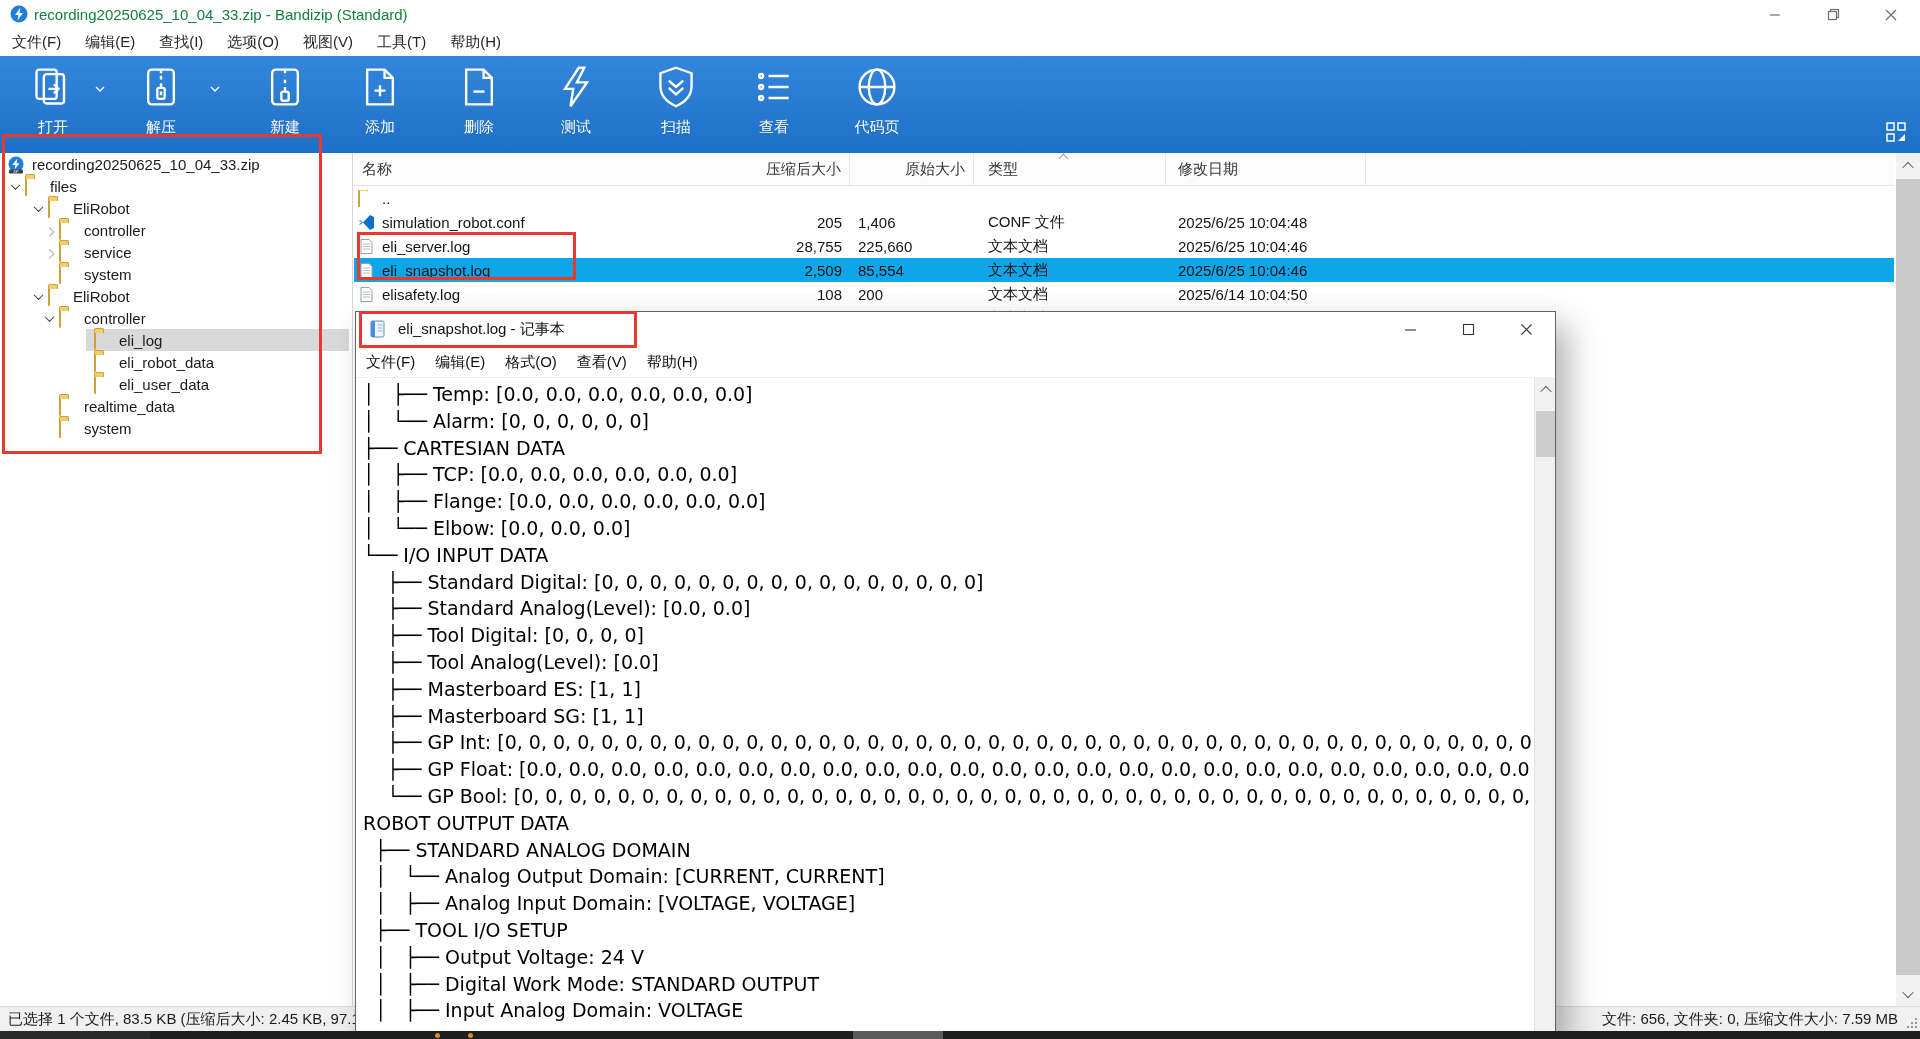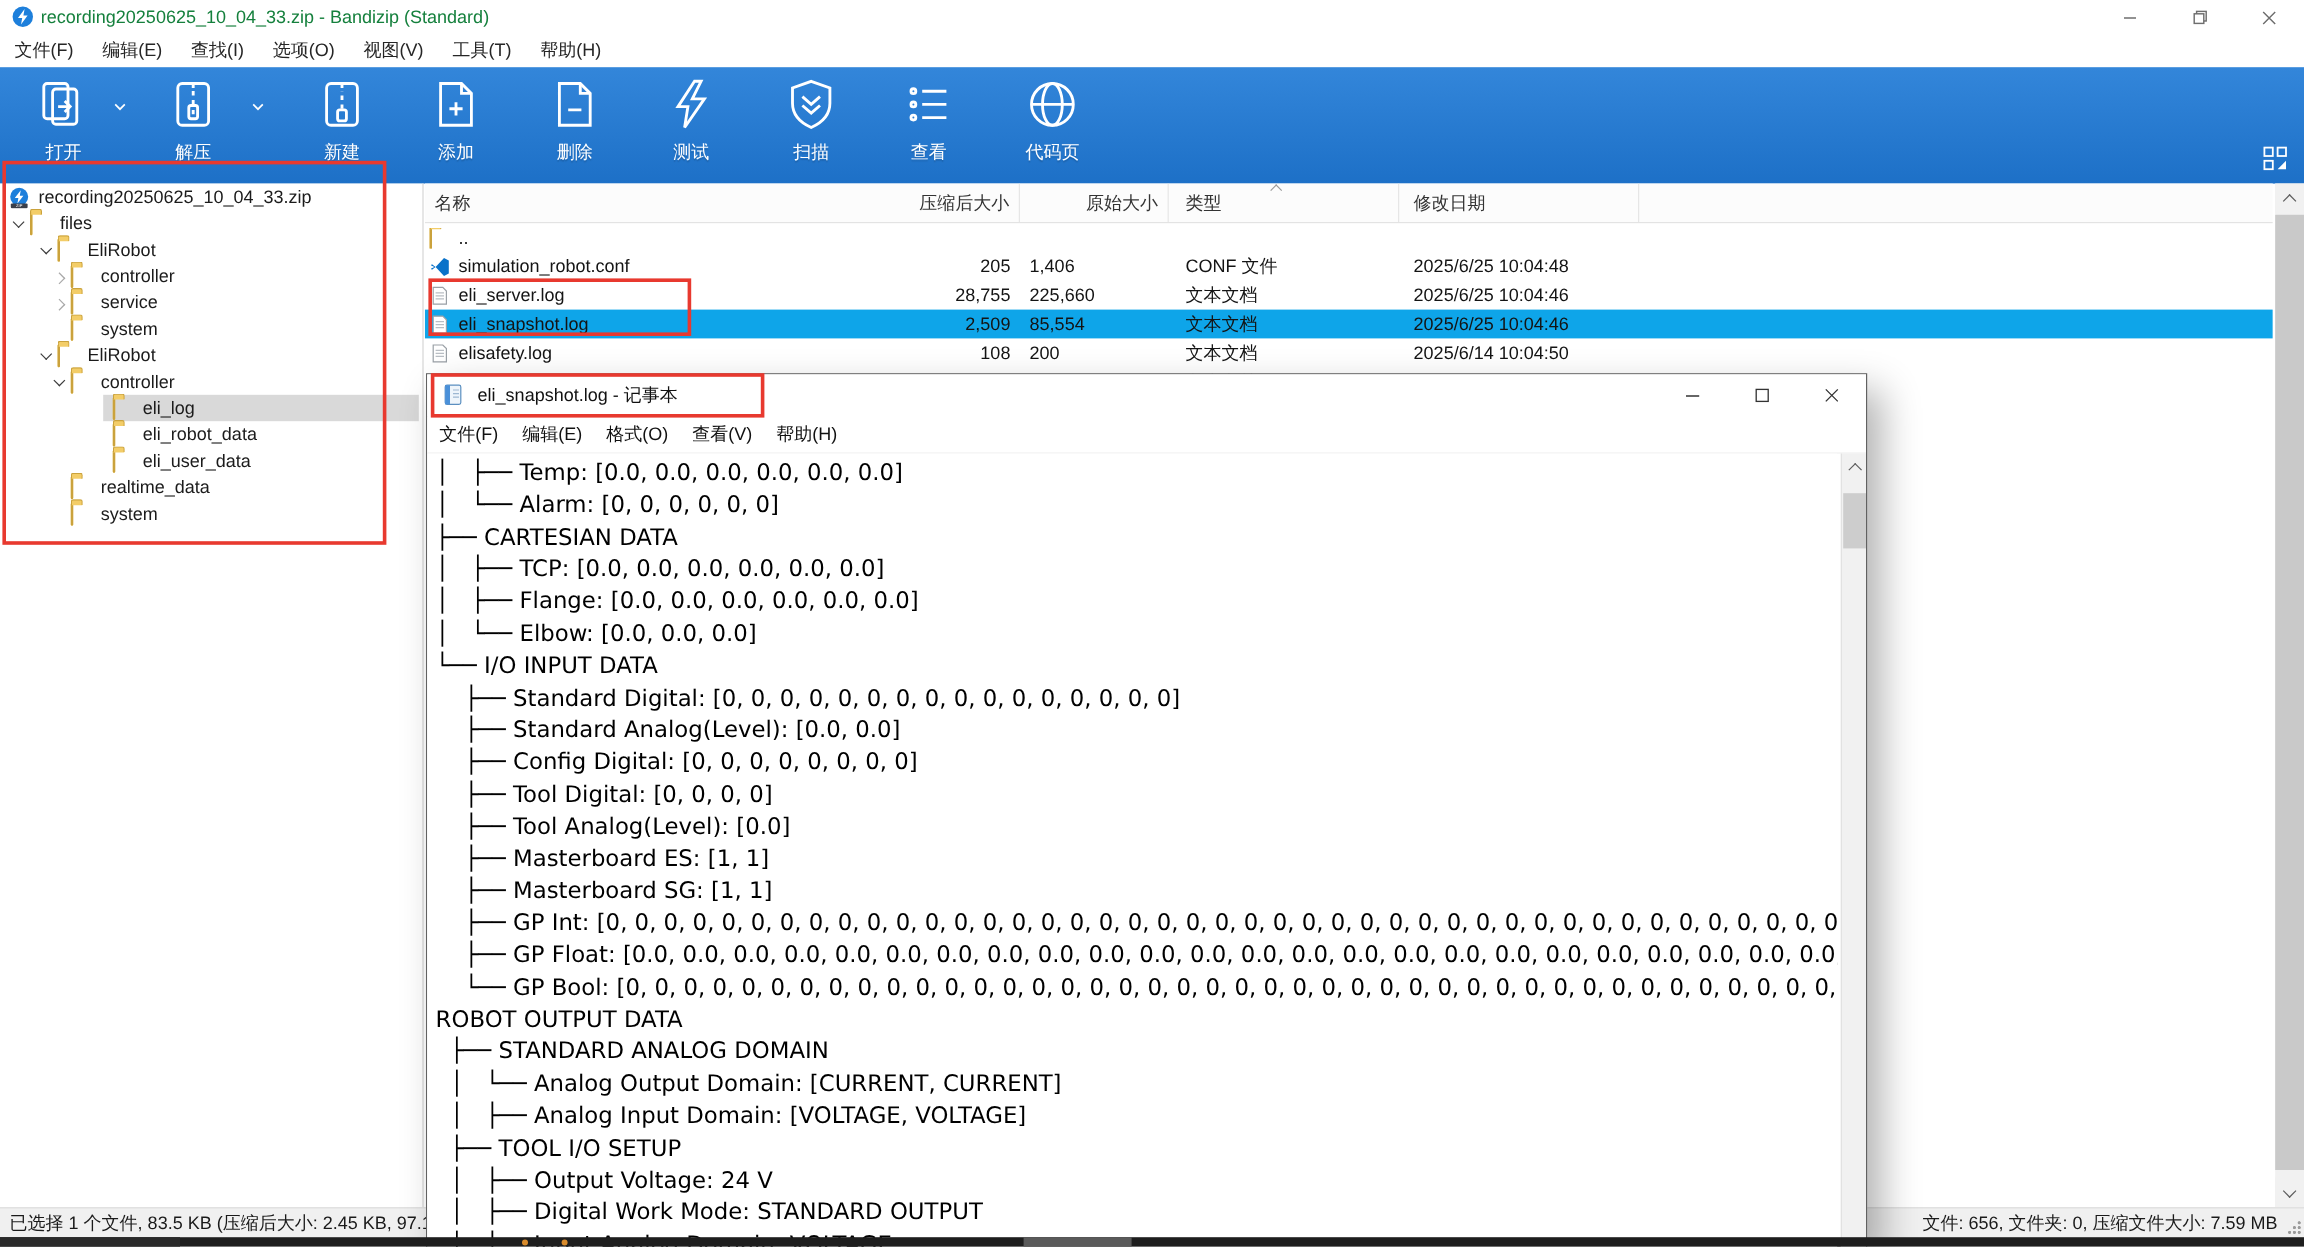--- a/index.html
+++ b/index.html
@@ -503,21 +503,20 @@
     <div class="np-content">
       <div class="np-line">│   ├── Temp: [0.0, 0.0, 0.0, 0.0, 0.0, 0.0]</div>
       <div class="np-line">│   └── Alarm: [0, 0, 0, 0, 0, 0]</div>
       <div class="np-line">├── CARTESIAN DATA</div>
       <div class="np-line">│   ├── TCP: [0.0, 0.0, 0.0, 0.0, 0.0, 0.0]</div>
       <div class="np-line">│   ├── Flange: [0.0, 0.0, 0.0, 0.0, 0.0, 0.0]</div>
       <div class="np-line">│   └── Elbow: [0.0, 0.0, 0.0]</div>
       <div class="np-line">└── I/O INPUT DATA</div>
       <div class="np-line">    ├── Standard Digital: [0, 0, 0, 0, 0, 0, 0, 0, 0, 0, 0, 0, 0, 0, 0, 0]</div>
       <div class="np-line">    ├── Standard Analog(Level): [0.0, 0.0]</div>
-      <div class="np-line">    ├── Config Digital: [0, 0, 0, 0, 0, 0, 0, 0]</div>
       <div class="np-line">    ├── Tool Digital: [0, 0, 0, 0]</div>
       <div class="np-line">    ├── Tool Analog(Level): [0.0]</div>
       <div class="np-line">    ├── Masterboard ES: [1, 1]</div>
       <div class="np-line">    ├── Masterboard SG: [1, 1]</div>
       <div class="np-line">    ├── GP Int: [0, 0, 0, 0, 0, 0, 0, 0, 0, 0, 0, 0, 0, 0, 0, 0, 0, 0, 0, 0, 0, 0, 0, 0, 0, 0, 0, 0, 0, 0, 0, 0, 0, 0, 0, 0, 0, 0, 0, 0, 0, 0, 0, 0, 0, 0, 0, 0, 0, 0</div>
       <div class="np-line">    ├── GP Float: [0.0, 0.0, 0.0, 0.0, 0.0, 0.0, 0.0, 0.0, 0.0, 0.0, 0.0, 0.0, 0.0, 0.0, 0.0, 0.0, 0.0, 0.0, 0.0, 0.0, 0.0, 0.0, 0.0, 0.0, 0.0, 0.0, 0.0, 0.0, 0.0, 0.0, 0.0, 0.0</div>
       <div class="np-line">    └── GP Bool: [0, 0, 0, 0, 0, 0, 0, 0, 0, 0, 0, 0, 0, 0, 0, 0, 0, 0, 0, 0, 0, 0, 0, 0, 0, 0, 0, 0, 0, 0, 0, 0, 0, 0, 0, 0, 0, 0, 0, 0, 0, 0, 0, 0, 0, 0, 0, 0, 0, 0</div>
       <div class="np-line">ROBOT OUTPUT DATA</div>
       <div class="np-line">  ├── STANDARD ANALOG DOMAIN</div>
       <div class="np-line">  │   └── Analog Output Domain: [CURRENT, CURRENT]</div>

